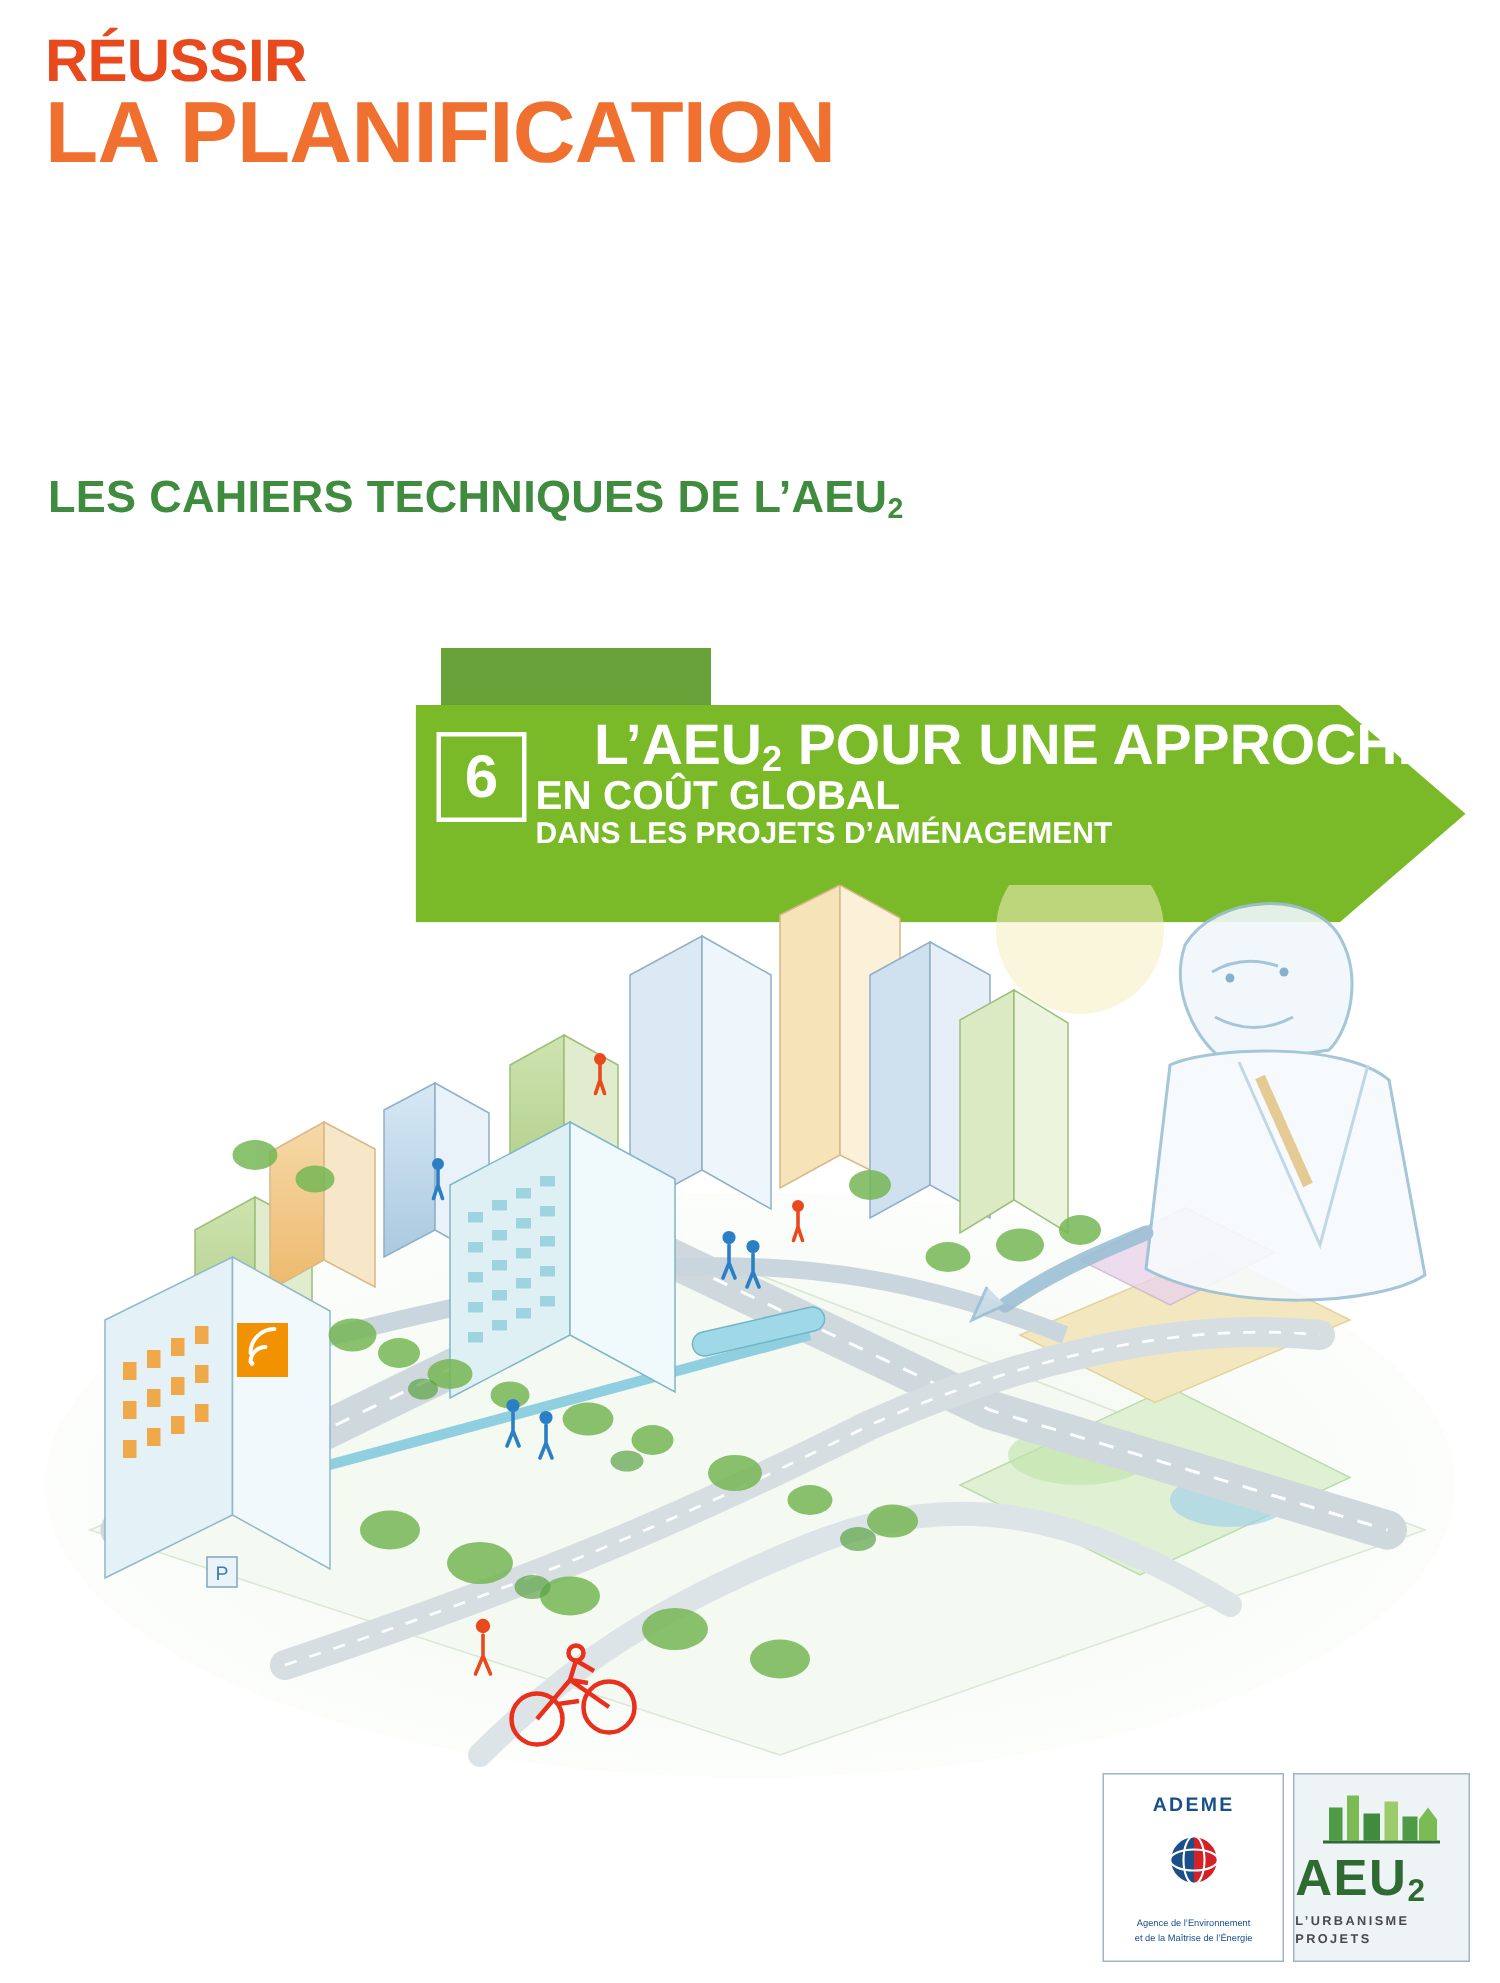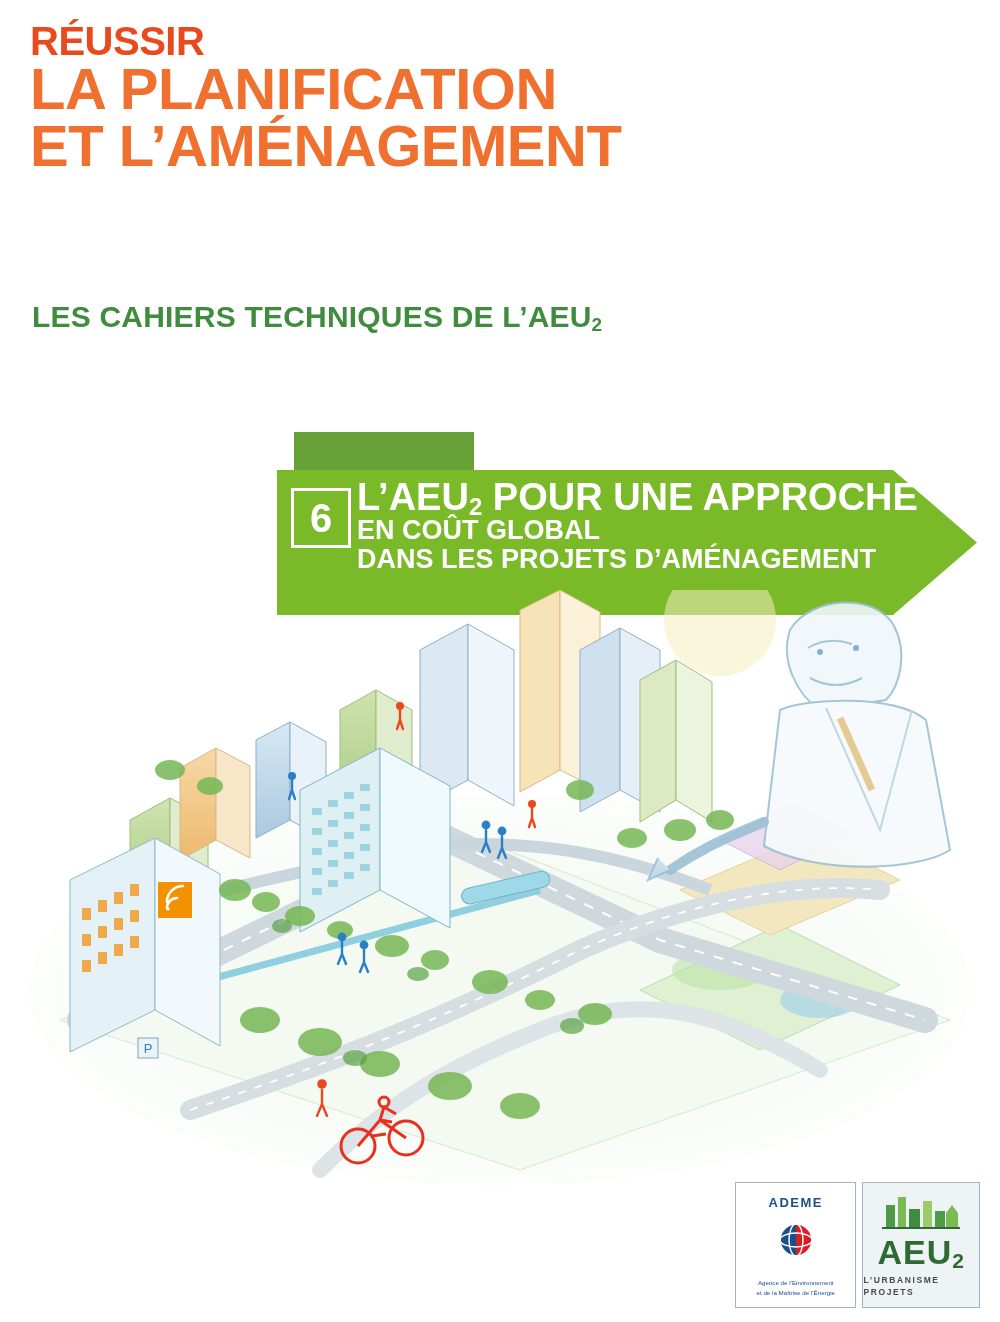--- a/index.html
+++ b/index.html
@@ -34,21 +34,21 @@
     text-transform: uppercase;
   }
   .title-2 {
     font-size: 58px;
     color: #f07030;
     text-transform: uppercase;
   }
   .subtitle {
     position: absolute;
     left: 32px;
-    top: 300px;
+    top: 315px;
     font-size: 30px;
     font-weight: bold;
     color: #3f8c3f;
     letter-spacing: 0.2px;
   }
   .subtitle sub {
     font-size: 19px;
     vertical-align: baseline;
     position: relative;
     top: 4px;
@@ -95,23 +95,23 @@
   }
   .banner-text {
     position: absolute;
     left: 80px;
     top: 8px;
     width: 600px;
     color: #ffffff;
     font-weight: bold;
     line-height: 1.02;
   }
-  .banner-l1 { font-size: 38px; white-space: nowrap; }
+  .banner-l1 { font-size: 38px; white-space: nowrap; text-align: right; }
   .banner-l2 { font-size: 27px; }
-  .banner-l3 { font-size: 27px; margin-top: 2px; }
+  .banner-l3 { font-size: 20px; margin-top: 2px; }
   .banner-l1 sub {
     font-size: 24px;
     vertical-align: baseline;
     position: relative;
     top: 5px;
   }
 
   
   .illustration {
     position: absolute;
@@ -169,21 +169,20 @@
   .aeu-skyline {
     position: absolute;
     top: 8px;
     left: 50%;
     transform: translateX(-50%);
   }
   .aeu-main {
     position: absolute;
     top: 52px;
     width: 100%;
-    text-align: center;
     font-size: 34px;
     font-weight: bold;
     color: #2f6a33;
     letter-spacing: 1px;
     line-height: 1;
   }
   .aeu-main sub {
     font-size: 21px;
     vertical-align: baseline;
     position: relative;
@@ -199,21 +198,20 @@
   }
   .aeu-tag1 { top: 92px; }
   .aeu-tag2 { top: 104px; }
 </style>
 </head>
 <body>
 
 <div class="title-block">
   <div class="title-line title-1">RÉUSSIR</div>
   <div class="title-line title-2">LA PLANIFICATION</div>
-  <div class="title-line title-2">ET L’AMÉNAGEMENT</div>
 </div>
 
 <div class="subtitle">
   <span>LES CAHIERS TECHNIQUES DE L’AEU</span><sub>2</sub>
 </div>
 
 <div class="banner">
   <div class="banner-shadow"></div>
   <div class="banner-bg"></div>
   <div class="banner-num-box">6</div>

